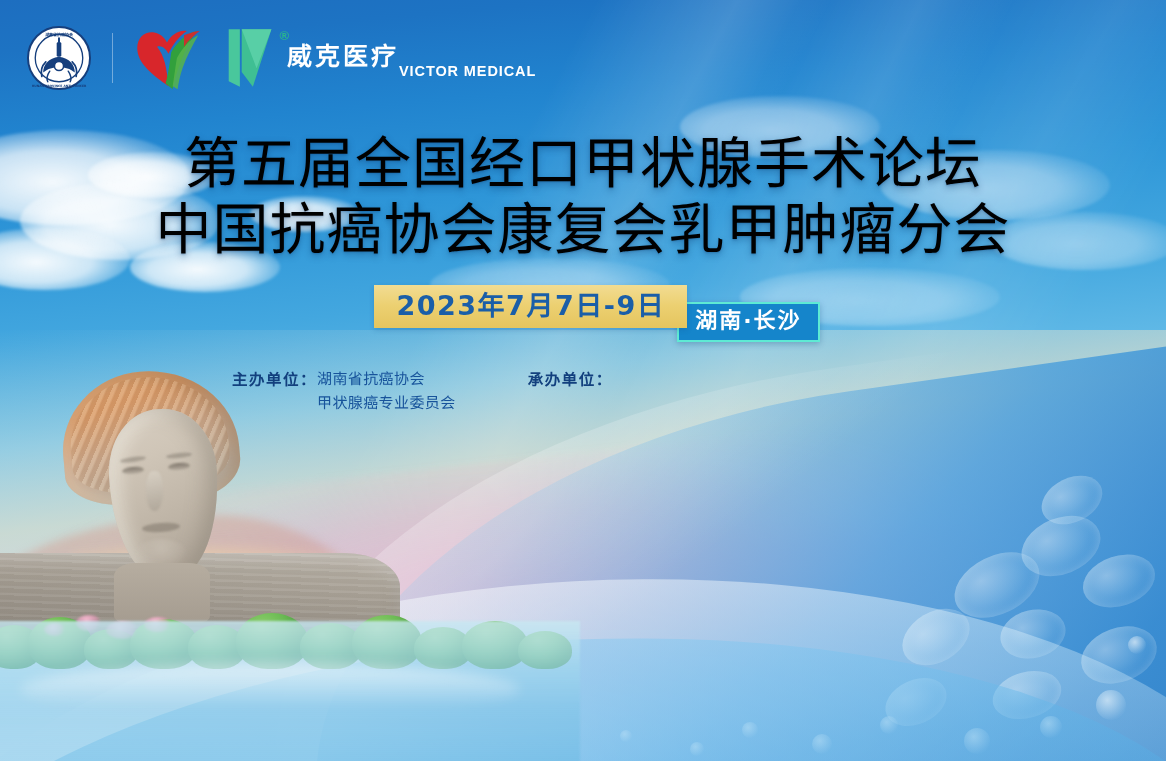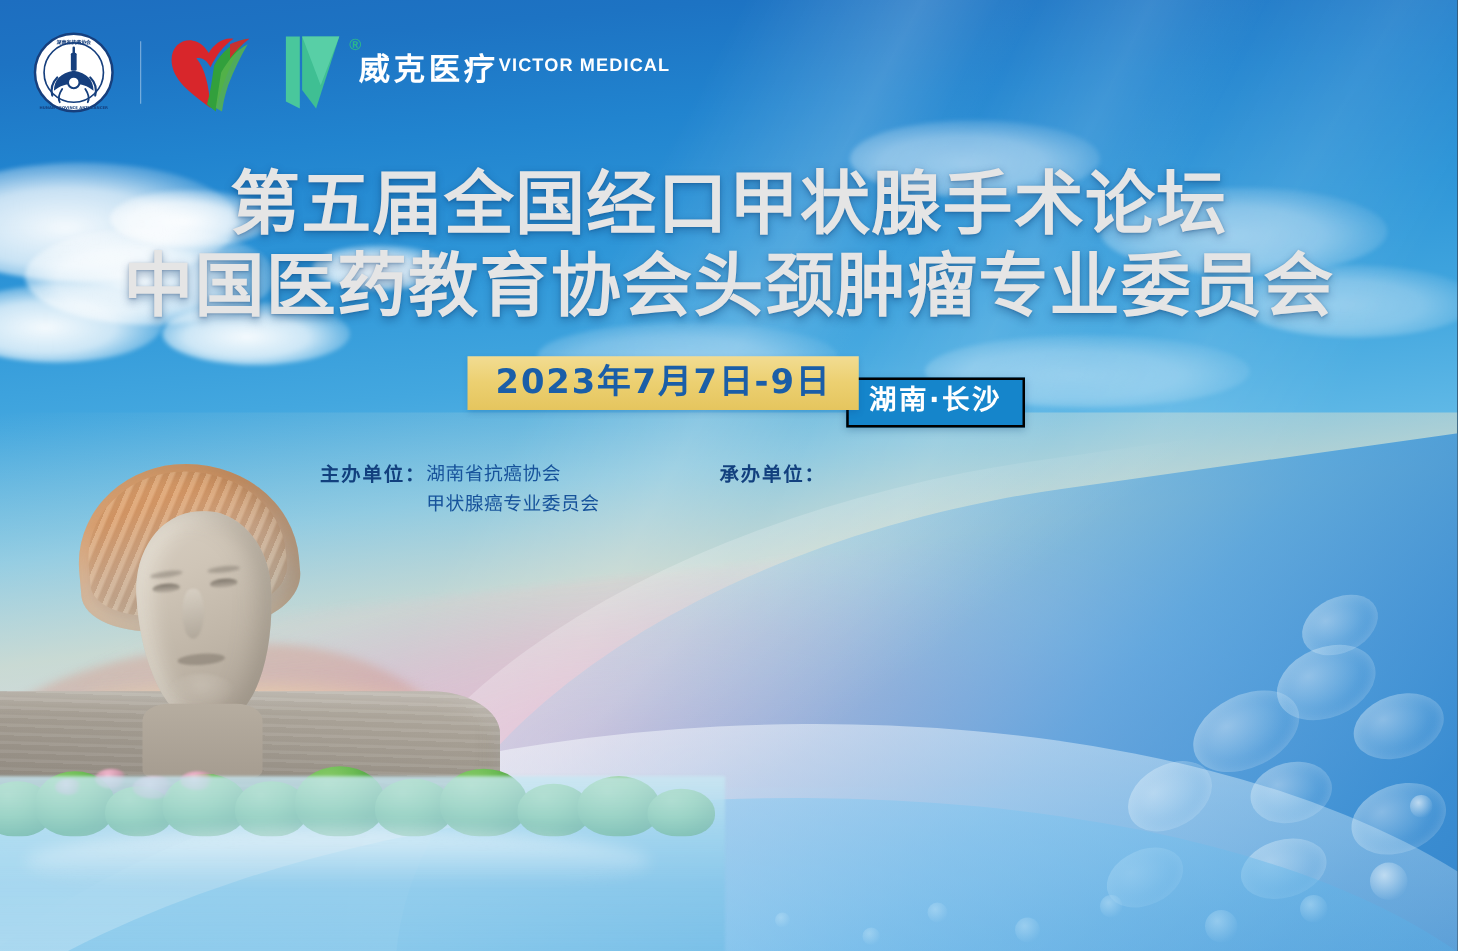--- a/index.html
+++ b/index.html
@@ -351,21 +351,21 @@
     letter-spacing: 3px;
     line-height: 1.08;
     font-family: "Liberation Sans", "DejaVu Sans", sans-serif;
   }
   .victor-en {
     color: #ffffff;
     font-size: 14.5px;
     font-weight: 700;
     letter-spacing: 0.9px;
     line-height: 1.2;
-    margin-top: 2px;
+    margin-top: 20px;
     text-align: right;
   }
   .reg-mark {
     position: absolute;
     right: -12px;
     top: 2px;
     color: #2bb98a;
     font-size: 13px;
     font-weight: 700;
     line-height: 1;
@@ -373,22 +373,22 @@
 
   
   .title-block {
     position: absolute;
     left: 0; right: 0;
     top: 136px;
     text-align: center;
     z-index: 30;
   }
   .title-line {
-    color: #e5e5e5;
-    font-weight: 700;
+    color: #000000;
+    font-weight: 400;
     font-family: "DejaVu Sans", "Liberation Sans", sans-serif;
     letter-spacing: 1px;
     line-height: 1.0;
     text-shadow:
       0 3px 7px rgba(8,52,104,0.38),
       0 1px 2px rgba(8,52,104,0.28);
     white-space: nowrap;
   }
   .title-line-1 { font-size: 56px; }
   .title-line-2 { font-size: 56px; margin-top: 10px; }
@@ -415,21 +415,21 @@
     line-height: 1.12;
     font-family: "DejaVu Sans", "Liberation Sans", sans-serif;
     box-shadow: 0 2px 5px rgba(20,70,130,0.22);
     position: relative;
     z-index: 2;
   }
   .loc-badge {
     margin-left: -10px;
     margin-top: 17px;
     background: #1585cb;
-    border: 2px solid #000000;
+    border: 2px solid #5eead4;
     color: #ffffff;
     font-size: 22px;
     font-weight: 600;
     letter-spacing: 2px;
     padding: 4px 16px 6px 16px;
     line-height: 1.2;
     font-family: "DejaVu Sans", "Liberation Sans", sans-serif;
     box-shadow: 0 2px 6px rgba(12,60,110,0.28);
     position: relative;
     z-index: 1;
@@ -438,21 +438,21 @@
   
   .org-area {
     position: absolute;
     left: 232px;
     top: 368px;
     display: flex;
     gap: 72px;
     z-index: 30;
     font-family: "DejaVu Sans", "Liberation Sans", sans-serif;
   }
-  .org-col { display: flex; flex-direction: column; gap: 13px; margin-left: 24px; }
+  .org-col { display: flex; flex-direction: column; gap: 13px; }
   .org-group { display: flex; align-items: flex-start; }
   .org-label {
     color: #12407e;
     font-size: 15.5px;
     font-weight: 800;
     letter-spacing: 1.5px;
     white-space: nowrap;
     line-height: 1.55;
     flex: 0 0 auto;
   }
@@ -604,21 +604,21 @@
       </div>
       <div class="victor-text">
         <div class="victor-cn">威克医疗</div>
         <div class="victor-en">VICTOR MEDICAL</div>
       </div>
     </div>
   </div>
 
   <div class="title-block">
     <div class="title-line title-line-1">第五届全国经口甲状腺手术论坛</div>
-    <div class="title-line title-line-2">中国医药教育协会头颈肿瘤专业委员会</div>
+    <div class="title-line title-line-2">中国抗癌协会康复会乳甲肿瘤分会</div>
   </div>
 
   <div class="badge-row">
     <div class="badge-inner">
       <div class="date-badge">2023年7月7日-9日</div>
       <div class="loc-badge">湖南·长沙</div>
     </div>
   </div>
 
   <div class="org-area">

